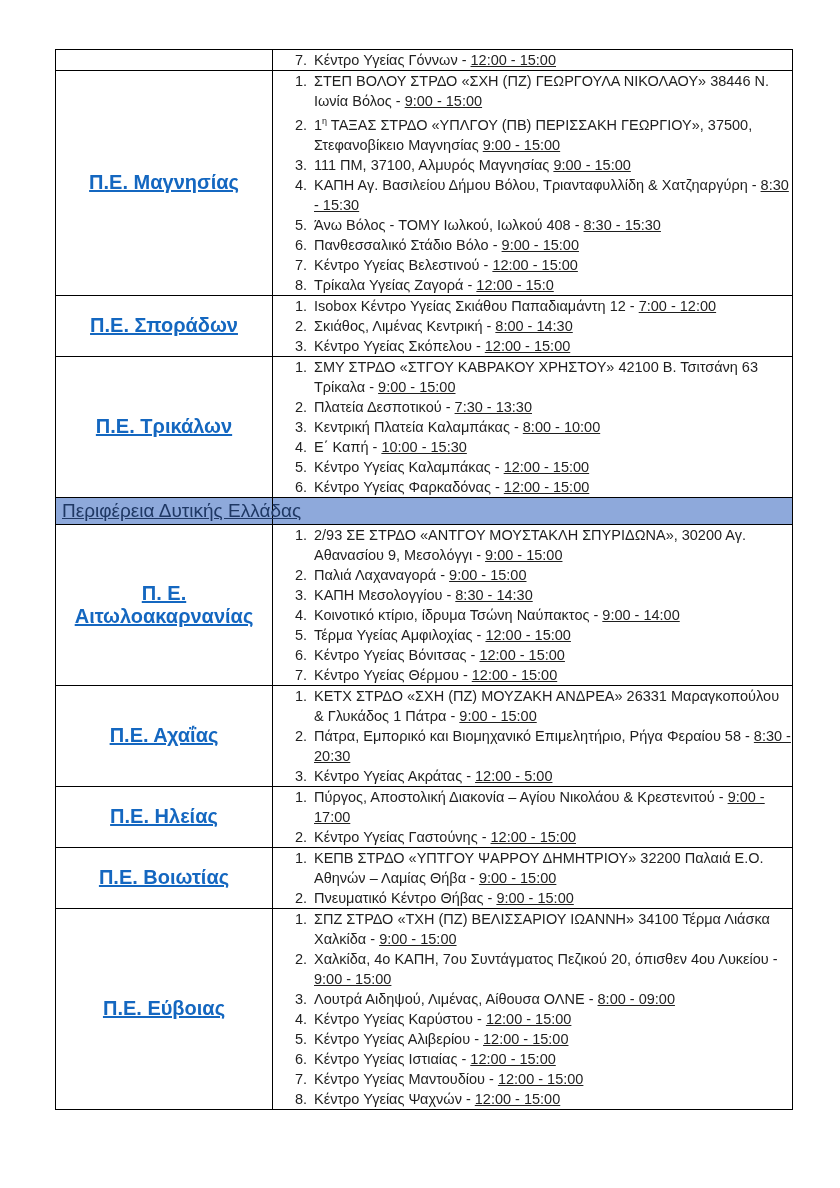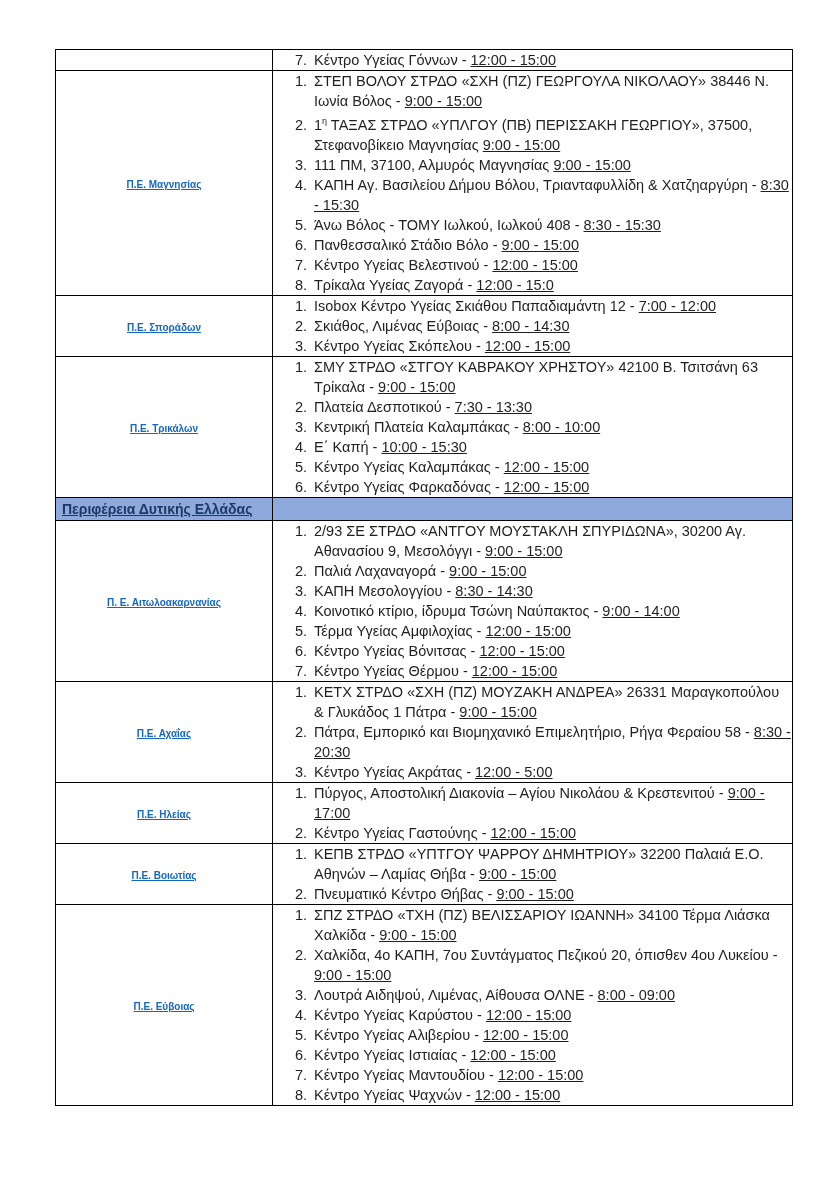--- a/index.html
+++ b/index.html
@@ -24,43 +24,43 @@
   table.sched td{
     border:1.5px solid var(--border);
     vertical-align:middle;
     padding:0;
   }
   col.c-region{width:217px;}
   td.region-cell{text-align:center;padding:2px 4px;}
   .region-link{
     color:var(--link-blue);
     font-weight:bold;
-    font-size:10px;
+    font-size:20px;
     text-decoration:underline;
     cursor:pointer;
   }
   td.items-cell{padding:3px 8px 3px 0;}
   ol.loc-list{
     margin:0;
     padding:0 0 0 38px;
     font-size:14.5px;
     line-height:20px;
     color:var(--body-text);
   }
   ol.loc-list li{padding-left:3px;}
   .time{text-decoration:underline;}
   tr.band td{
     background:var(--band-bg);
     padding:2px 6px;
     height:23px;
   }
   .band-title{
     color:var(--band-text);
-    font-weight:bold;
-    font-size:14px;
+    font-weight:normal;
+    font-size:19px;
     text-decoration:underline;
     white-space:nowrap;
   }
   sup{font-size:9px;}
 </style>
 </head>
 <body>
 
 <div class="page">
   <table class="sched">
@@ -90,21 +90,21 @@
               <li><span>Κέντρο Υγείας Βελεστινού</span> - <span class="time">12:00 - 15:00</span></li>
               <li><span>Τρίκαλα Υγείας Ζαγορά</span> - <span class="time">12:00 - 15:0</span></li>
             </ol>
           </td>
         </tr>
         <tr>
           <td class="region-cell"><span class="region-link">Π.Ε. Σποράδων</span></td>
           <td class="items-cell">
             <ol class="loc-list" start="1">
               <li><span>Isobox Κέντρο Υγείας Σκιάθου Παπαδιαμάντη 12</span> - <span class="time">7:00 - 12:00</span></li>
-              <li><span>Σκιάθος, Λιμένας Εύβοιας</span> - <span class="time">8:00 - 14:30</span></li>
+              <li><span>Σκιάθος, Λιμένας Κεντρική</span> - <span class="time">8:00 - 14:30</span></li>
               <li><span>Κέντρο Υγείας Σκόπελου</span> - <span class="time">12:00 - 15:00</span></li>
             </ol>
           </td>
         </tr>
         <tr>
           <td class="region-cell"><span class="region-link">Π.Ε. Τρικάλων</span></td>
           <td class="items-cell">
             <ol class="loc-list" start="1">
               <li><span>ΣΜΥ ΣΤΡΔΟ «ΣΤΓΟΥ ΚΑΒΡΑΚΟΥ ΧΡΗΣΤΟΥ» 42100 Β. Τσιτσάνη 63 Τρίκαλα</span> - <span class="time">9:00 - 15:00</span></li>
               <li><span>Πλατεία Δεσποτικού</span> - <span class="time">7:30 - 13:30</span></li>

